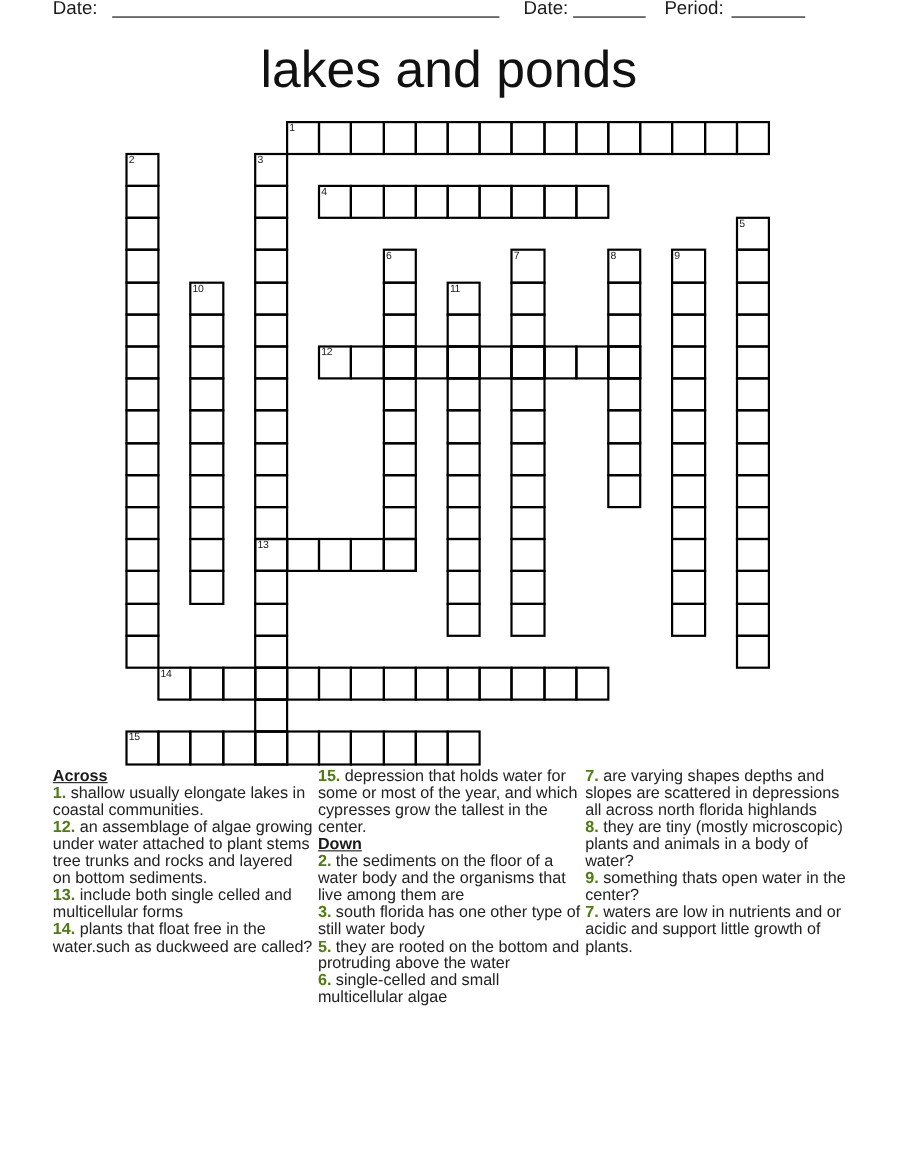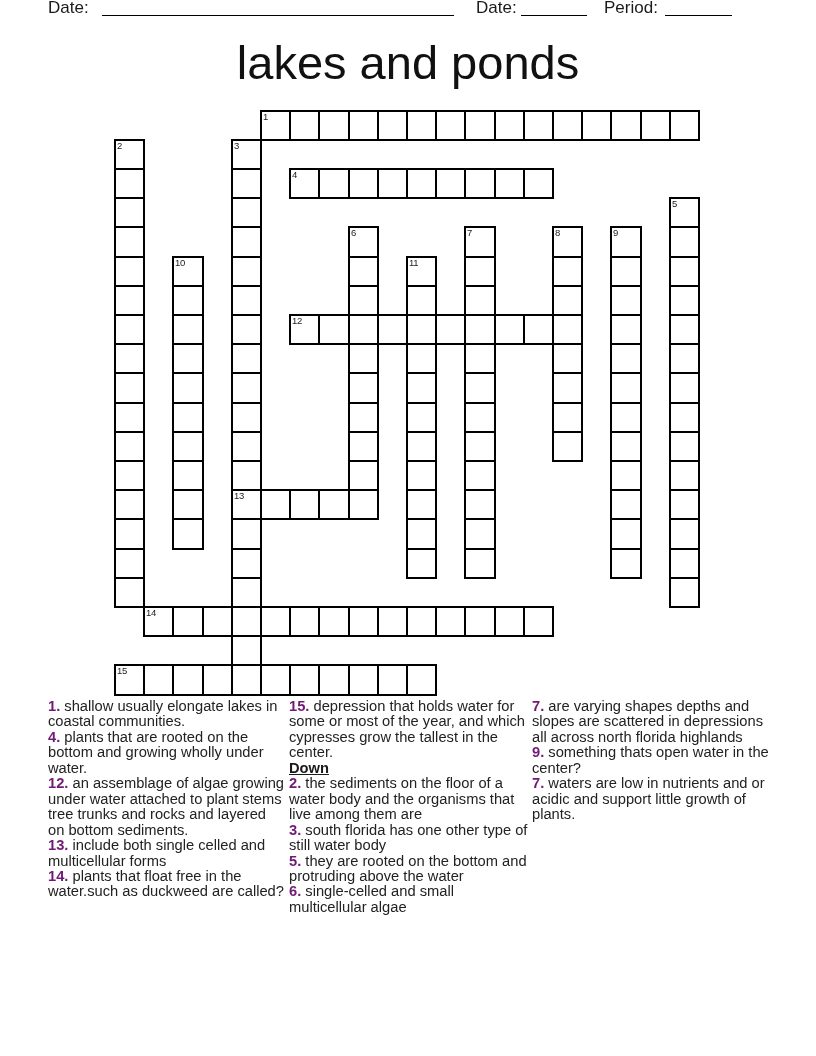--- a/index.html
+++ b/index.html
@@ -12,21 +12,21 @@
   .title  { position:absolute; top:37px; left:0; width:100%; text-align:center;
             font-size:47px; line-height:52px; color:#111; letter-spacing:0px; }
   #grid   { position:absolute; left:0; top:0; width:816px; height:700px; }
   .cell   { position:absolute; border:2px solid #000; box-sizing:border-box; background:transparent; }
   .cellnum{ position:absolute; font-size:9.5px; line-height:10px; color:#1a1a1a; letter-spacing:-0.3px; }
   .clue-col { position:absolute; top:699px; font-size:14.7px; line-height:15.45px; color:#222; }
   #clue-col-1 { left:48px;  width:238px; }
   #clue-col-2 { left:289px; width:241px; }
   #clue-col-3 { left:532px; width:245px; }
   .clue-head { font-weight:bold; text-decoration:underline; color:#1a1a1a; }
-  .clue b { color:#701a75; }
+  .clue b { color:#4d7c0f; }
 </style>
 </head>
 <body>
 
 <div class="page">
 
   <div>
     <span class="hlabel" style="left:48px">Date:</span>
     <span class="hline" style="left:102px; width:352px"></span>
     <span class="hlabel" style="left:476px">Date:</span>
@@ -226,34 +226,35 @@
       <span class="cellnum" style="left: 175px; top: 258px;">10</span>
       <span class="cellnum" style="left: 409px; top: 258px;">11</span>
       <span class="cellnum" style="left: 292px; top: 316px;">12</span>
       <span class="cellnum" style="left: 234px; top: 491px;">13</span>
       <span class="cellnum" style="left: 146px; top: 608px;">14</span>
       <span class="cellnum" style="left: 117px; top: 666px;">15</span>
     </div>
 
   <div>
     <div class="clue-col" id="clue-col-1">
+        <div class="clue-head">Across</div>
         <div class="clue"><b>1.</b> shallow usually elongate lakes in coastal communities.</div>
-        <div class="clue"><b>4.</b> plants that are rooted on the bottom and growing wholly under water.</div>
         <div class="clue"><b>12.</b> an assemblage of algae growing under water attached to plant stems tree trunks and rocks and layered on bottom sediments.</div>
         <div class="clue"><b>13.</b> include both single celled and multicellular forms</div>
         <div class="clue"><b>14.</b> plants that float free in the water.such as duckweed are called?</div>
       </div>
     <div class="clue-col" id="clue-col-2">
         <div class="clue"><b>15.</b> depression that holds water for some or most of the year, and which cypresses grow the tallest in the center.</div>
         <div class="clue-head">Down</div>
         <div class="clue"><b>2.</b> the sediments on the floor of a water body and the organisms that live among them are</div>
         <div class="clue"><b>3.</b> south florida has one other type of still water body</div>
         <div class="clue"><b>5.</b> they are rooted on the bottom and protruding above the water</div>
         <div class="clue"><b>6.</b> single-celled and small multicellular algae</div>
       </div>
     <div class="clue-col" id="clue-col-3">
         <div class="clue"><b>7.</b> are varying shapes depths and slopes are scattered in depressions all across north florida highlands</div>
+        <div class="clue"><b>8.</b> they are tiny (mostly microscopic) plants and animals in a body of water?</div>
         <div class="clue"><b>9.</b> something thats open water in the center?</div>
         <div class="clue"><b>7.</b> waters are low in nutrients and or acidic and support little growth of plants.</div>
       </div>
   </div>
 
 </div>
 
 </body></html>

